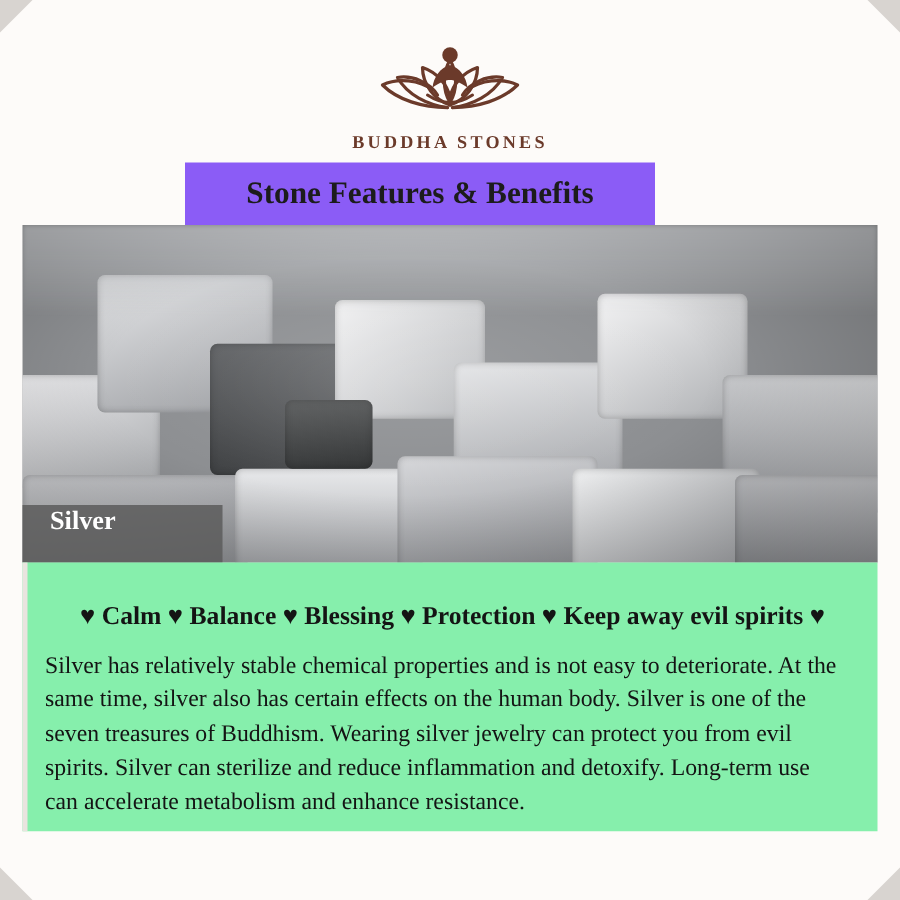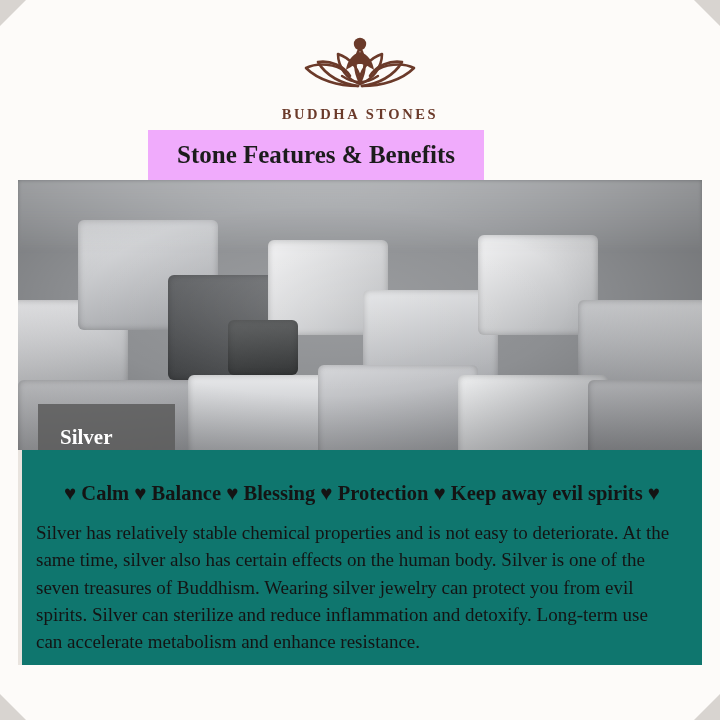--- a/index.html
+++ b/index.html
@@ -67,23 +67,23 @@
     font-weight: bold;
     color: #6b3a2a;
     font-family: "Liberation Serif", serif;
   }
 
   
   .title-banner {
     position: absolute;
     top: 130px;
     left: 148px;
-    width: 336px;
+    width: 376px;
     height: 50px;
-    background: #f0abfc;
+    background: #8b5cf6;
     display: flex;
     align-items: center;
     justify-content: center;
   }
   .title-text {
     font-family: "Liberation Serif", serif;
     font-weight: bold;
     font-size: 25px;
     color: #1c1c1c;
   }
@@ -115,43 +115,42 @@
     height: 72px;
     background: linear-gradient(180deg, rgba(200,202,205,0.85), rgba(180,183,186,0.0));
     filter: blur(2px);
   }
 
   
   .stone-tag {
     position: absolute;
     left: 18px;
     top: 404px;
-    width: 137px;
+    width: 160px;
     height: 46px;
     background: rgba(92,92,92,0.86);
     display: flex;
-    align-items: flex-end;
-    margin-left: 20px;
+    align-items: flex-start;
   }
   .stone-tag-label {
     color: #ffffff;
     font-family: "Liberation Serif", serif;
     font-weight: bold;
     font-size: 21px;
     padding-left: 22px;
   }
 
   
   .body-panel {
     position: absolute;
     top: 450px;
     left: 18px;
     width: 684px;
     height: 215px;
-    background: #0f766e;
+    background: #86efac;
     border-left: 4px solid #e9e4df;
     box-sizing: border-box;
   }
   .keywords {
     margin: 32px 0 0 0;
     text-align: center;
     font-family: "Liberation Serif", serif;
     font-weight: bold;
     font-size: 20.5px;
     color: #141414;

